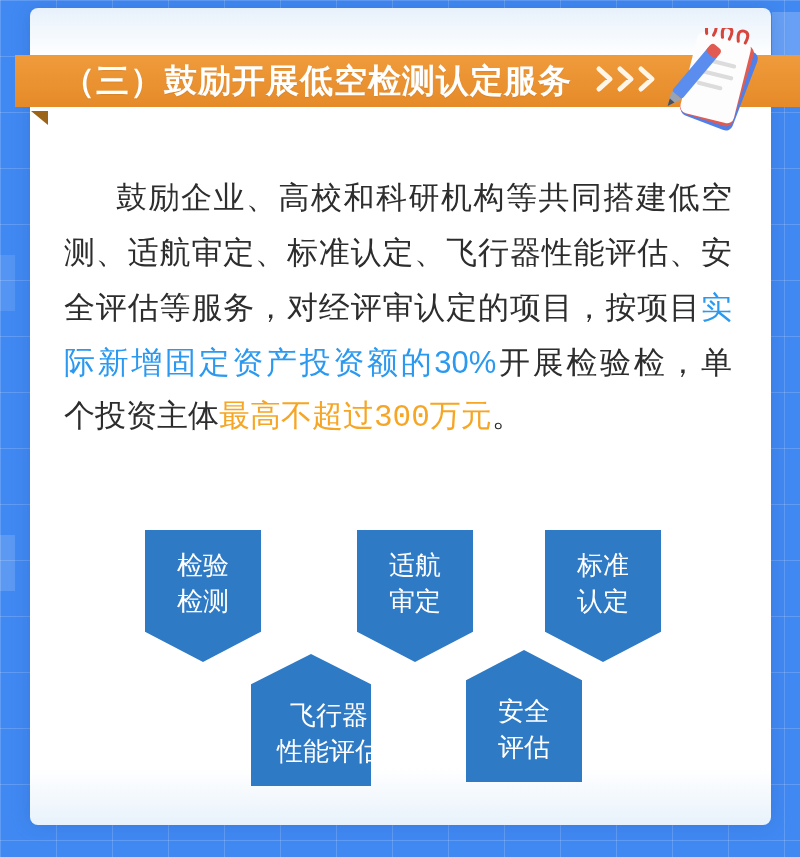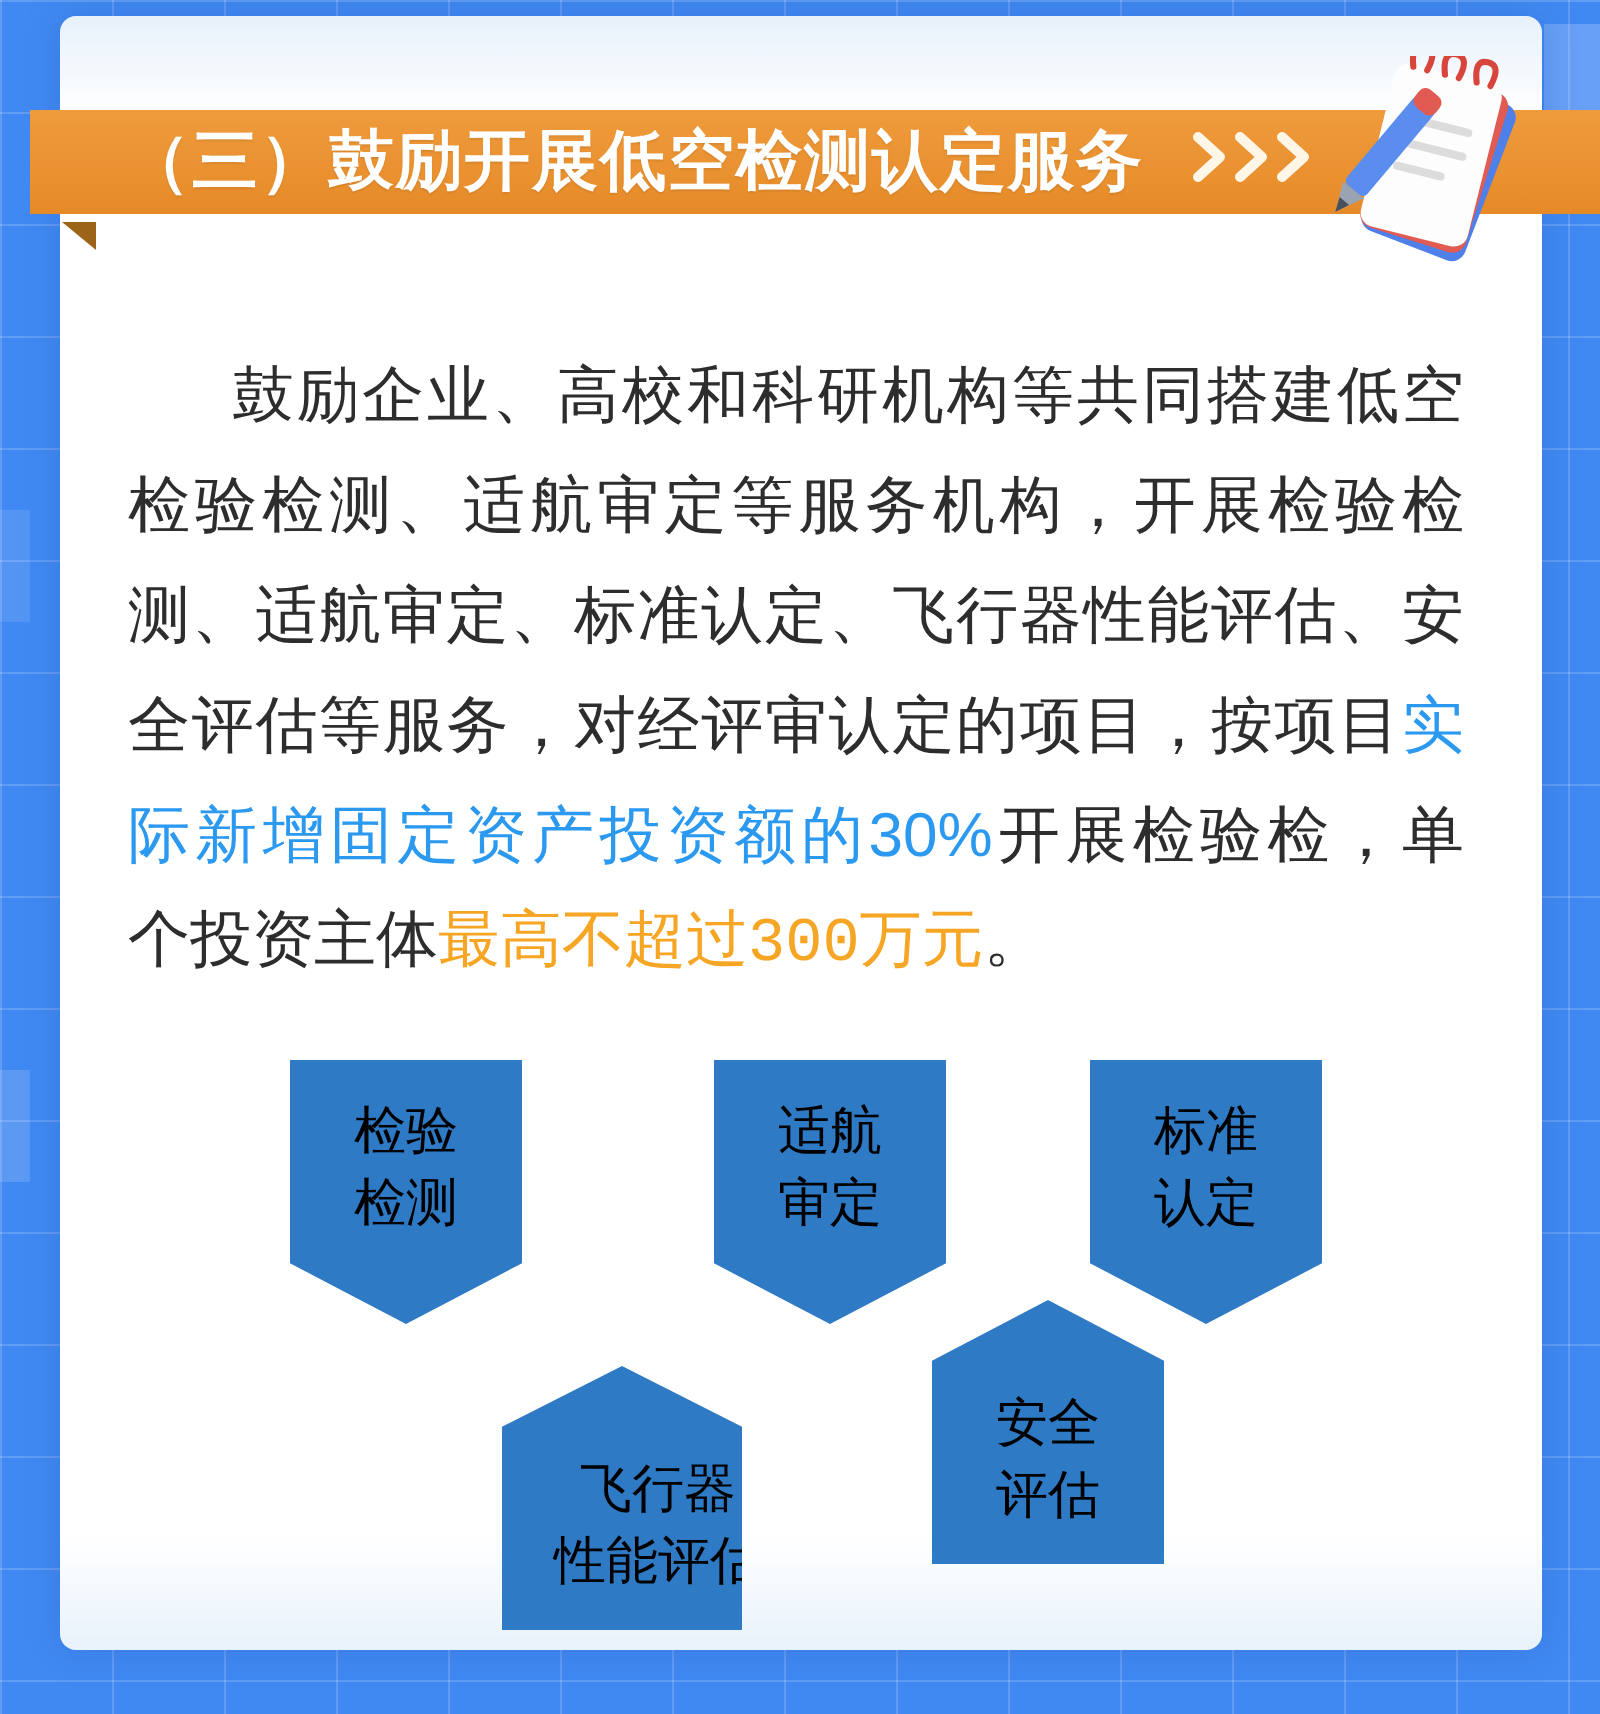--- a/index.html
+++ b/index.html
@@ -44,31 +44,31 @@
   .pline{
     height:55px;line-height:55px;font-size:31px;white-space:nowrap;
     text-align:justify;text-align-last:justify;
   }
   .pline.first{text-indent:52px;}
   .pline.last{text-align-last:left;font-family:Liberation Mono, monospace;}
   .hl-blue{color:#2B99F0;}
   .hl-orange{color:#F6A624;}
 
   .badge{
-    position:absolute;background:#2E7AC5;color:#000000;z-index:2;
+    position:absolute;background:#2E7AC5;color:#ffffff;z-index:2;
     display:flex;flex-direction:column;align-items:center;justify-content:center;
     font-size:26px;font-weight:500;line-height:36px;box-sizing:border-box;
     text-align:center;white-space:nowrap;
   }
   .badge.down{clip-path:polygon(0 0,100% 0,100% 77%,50% 100%,0 77%);padding-bottom:26px;}
   .badge.up{clip-path:polygon(50% 0,100% 23%,100% 100%,0 100%,0 23%);padding-top:26px;}
   .b1{left:145px;top:530px;width:116px;height:132px;}
   .b2{left:357px;top:530px;width:116px;height:132px;}
   .b3{left:545px;top:530px;width:116px;height:132px;}
-  .b4{left:251px;top:683px;width:120px;height:132px;padding-left:36px;}
+  .b4{left:251px;top:654px;width:120px;height:132px;padding-left:36px;}
   .b5{left:466px;top:650px;width:116px;height:132px;}
 </style>
 </head>
 <body>
 
 <div class="bg-cell cell-a"></div>
 <div class="bg-cell cell-b"></div>
 <div class="bg-cell cell-c"></div>
 
 <div class="card"></div>
@@ -100,21 +100,20 @@
       <rect x="20" y="16" width="13" height="56" rx="3" fill="#5B8DEF"></rect>
       <rect x="20" y="10" width="13" height="11" rx="4" fill="#E25B52"></rect>
       <polygon points="20,72 33,72 26.5,86" fill="#9AA3B2"></polygon>
       <polygon points="23.5,79 29.5,79 26.5,86" fill="#4A4F58"></polygon>
     </g>
   </svg>
 </div>
 
 <div class="para">
   <div class="pline first"><span>鼓励企业、高校和科研机构等共同搭建低空</span></div>
-  <div class="pline"><span>检验检测、适航审定等服务机构，开展检验检</span></div>
   <div class="pline"><span>测、适航审定、标准认定、飞行器性能评估、安</span></div>
   <div class="pline"><span>全评估等服务，对经评审认定的项目，按项目</span><span class="hl-blue">实</span></div>
   <div class="pline"><span class="hl-blue">际新增固定资产投资额的30%</span><span>开展检验检，单</span></div>
   <div class="pline last"><span>个投资主体</span><span class="hl-orange">最高不超过300万元</span><span>。</span></div>
 </div>
 
 <div class="badge down b1">
   <span>检验</span>
   <span>检测</span>
 </div>

